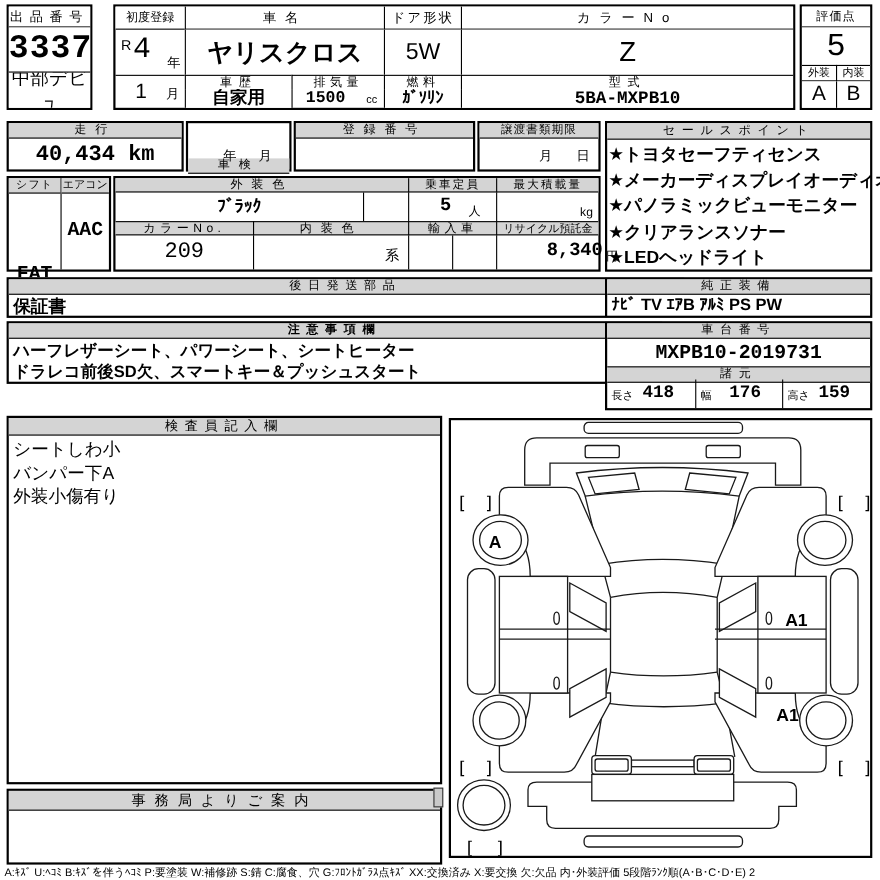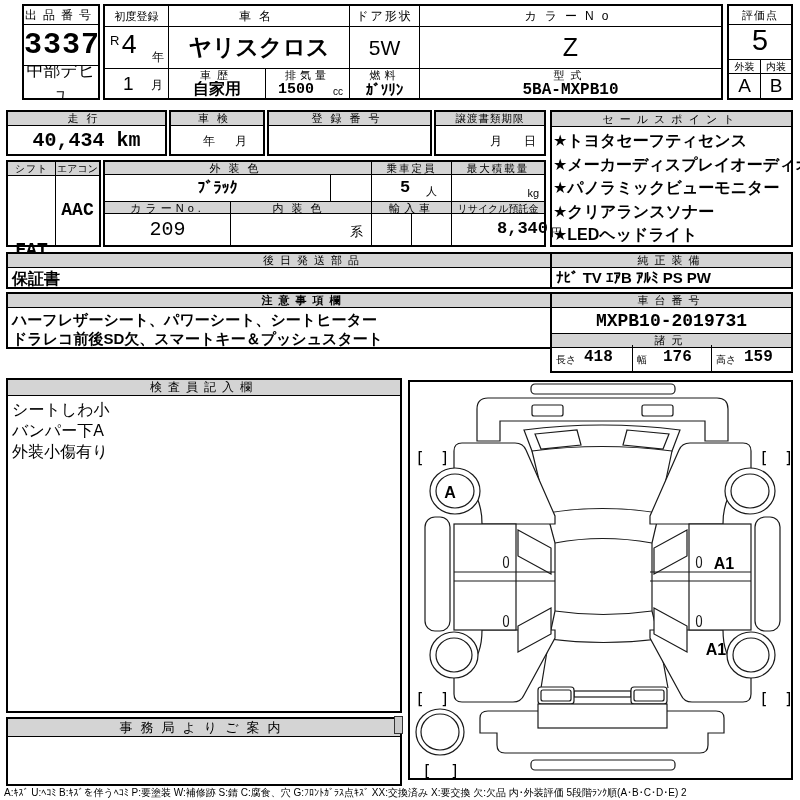--- a/index.html
+++ b/index.html
@@ -15,21 +15,21 @@
   .num{font-family:Liberation Mono, monospace;font-weight:bold;}
   .ls2{letter-spacing:2px;} .ls4{letter-spacing:4px;} .ls6{letter-spacing:6px;} .ls8{letter-spacing:8px;}
   svg text{font-family:"Liberation Sans",sans-serif;}
   .bk{font-family:"DejaVu Sans Mono",monospace;font-size:16px;}
 </style>
 </head>
 <body>
 
 <div id="sheet">
 
-  <div class="box" style="left:22px;top:4px;width:78px;height:96px;">
+  <div class="box" style="left:6px;top:4px;width:78px;height:96px;">
     <div class="wh bb ls6" style="height:18px;line-height:18px;font-size:12px;">出品番号</div>
     <div class="wh num" style="height:40px;line-height:40px;font-size:30px;letter-spacing:1px;">33371</div>
     <div class="wh bt ctr" style="height:32px;font-size:17px;">中部デビュ</div>
   </div>
 
   <div class="box" style="left:103px;top:4px;width:620px;height:96px;">
 
     <div class="abs wh bb" style="left:0;top:0;width:63px;height:21px;line-height:21px;font-size:11px;">初度登録</div>
     <div class="abs wh bb bl ls8" style="left:63px;top:0;width:181px;height:21px;line-height:21px;font-size:12px;">車名</div>
     <div class="abs wh bb bl ls2" style="left:244px;top:0;width:70px;height:21px;line-height:21px;font-size:12px;">ドア形状</div>
@@ -70,21 +70,21 @@
     <div class="abs wh bt bb bl" style="left:31px;top:53px;width:31px;height:15px;line-height:14px;font-size:10px;">内装</div>
     <div class="abs wh ctr" style="left:0;top:68px;width:31px;height:24px;font-size:19px;">A</div>
     <div class="abs wh bl ctr" style="left:31px;top:68px;width:31px;height:24px;font-size:19px;">B</div>
   </div>
 
   <div class="box" style="left:6px;top:110px;width:161px;height:46px;">
     <div class="gh ls8" style="height:13px;line-height:13px;">走行</div>
     <div class="ctr num" style="height:29px;font-size:20px;">40,434 km</div>
   </div>
   <div class="box" style="left:169px;top:110px;width:96px;height:46px;">
-    <div class="gh ls8" style="height:13px;line-height:13px;">車検</div>
+    <div class="gh ls8" style="height:13px;line-height:13px;margin-top:32px;">車検</div>
     <span class="abs" style="left:32px;bottom:4px;font-size:12px;">年</span>
     <span class="abs" style="right:16px;bottom:4px;font-size:12px;">月</span>
   </div>
   <div class="box" style="left:267px;top:110px;width:165px;height:46px;">
     <div class="gh ls8" style="height:13px;line-height:13px;">登録番号</div>
     <div></div>
   </div>
   <div class="box" style="left:434px;top:110px;width:112px;height:46px;">
     <div class="gh" style="height:13px;line-height:13px;font-size:10.5px;letter-spacing:1px;">譲渡書類期限</div>
     <span class="abs" style="right:42px;bottom:4px;font-size:12px;">月</span>

